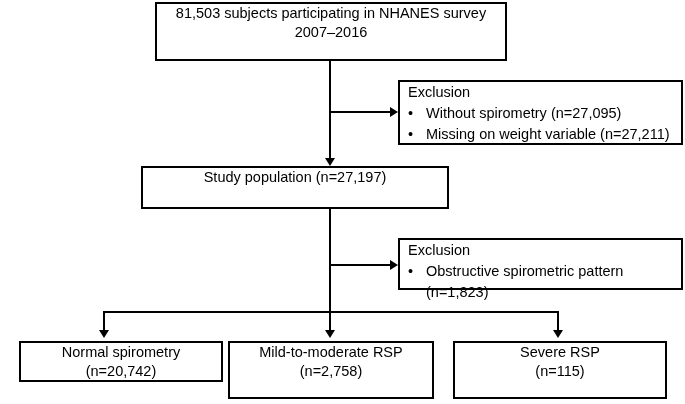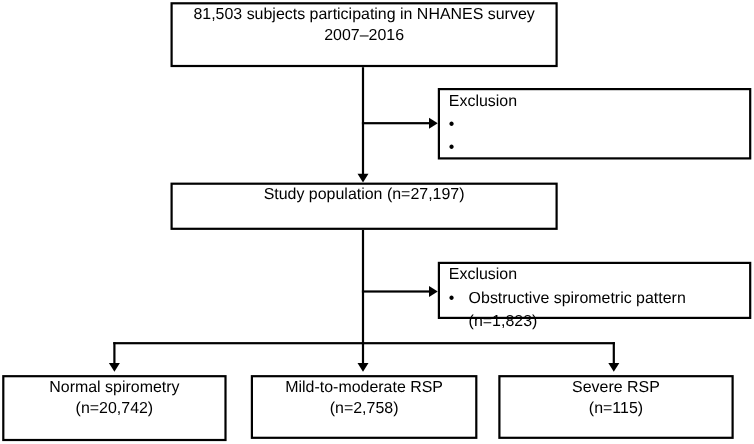--- a/index.html
+++ b/index.html
@@ -109,28 +109,30 @@
   <div class="arrow-down" style="left:325px; top:158px;"></div>
 
   <div class="hline" style="left:329px; top:111px; width:62px;"></div>
   <div class="arrow-right" style="left:390px; top:107px;"></div>
 
   <div class="node left-align" style="left:398px; top:80px; width:285px; height:65px;">
     <div class="excl-title">Exclusion</div>
     <ul class="excl-list">
       <li>
         <span class="bullet">•</span>
+        <span class="bullet-text">Without spirometry (n=27,095)</span>
       </li>
       <li>
         <span class="bullet">•</span>
+        <span class="bullet-text">Missing on weight variable (n=27,211)</span>
       </li>
     </ul>
   </div>
 
-  <div class="node" style="left:155px; top:166px; width:352px; height:43px;">
+  <div class="node" style="left:141px; top:166px; width:308px; height:43px;">
     <div class="node-text">Study population (n=27,197)</div>
   </div>
 
   <div class="vline" style="left:329px; top:209px; height:104px;"></div>
 
   <div class="hline" style="left:329px; top:264px; width:62px;"></div>
   <div class="arrow-right" style="left:390px; top:260px;"></div>
 
   <div class="node left-align" style="left:398px; top:238px; width:285px; height:52px;">
     <div class="excl-title">Exclusion</div>
@@ -146,21 +148,21 @@
 
   <div class="vline" style="left:103px; top:311px; height:22px;"></div>
   <div class="arrow-down" style="left:99px; top:330px;"></div>
 
   <div class="vline" style="left:329px; top:311px; height:22px;"></div>
   <div class="arrow-down" style="left:325px; top:330px;"></div>
 
   <div class="vline" style="left:557px; top:311px; height:22px;"></div>
   <div class="arrow-down" style="left:553px; top:330px;"></div>
 
-  <div class="node" style="left:2px; top:341px; width:204px; height:60px;">
+  <div class="node" style="left:19px; top:341px; width:204px; height:41px;">
     <div class="node-text">Normal spirometry
 (n=20,742)</div>
   </div>
 
   <div class="node" style="left:228px; top:341px; width:206px; height:58px;">
     <div class="node-text">Mild-to-moderate RSP
 (n=2,758)</div>
   </div>
 
   <div class="node" style="left:453px; top:341px; width:214px; height:58px;">

